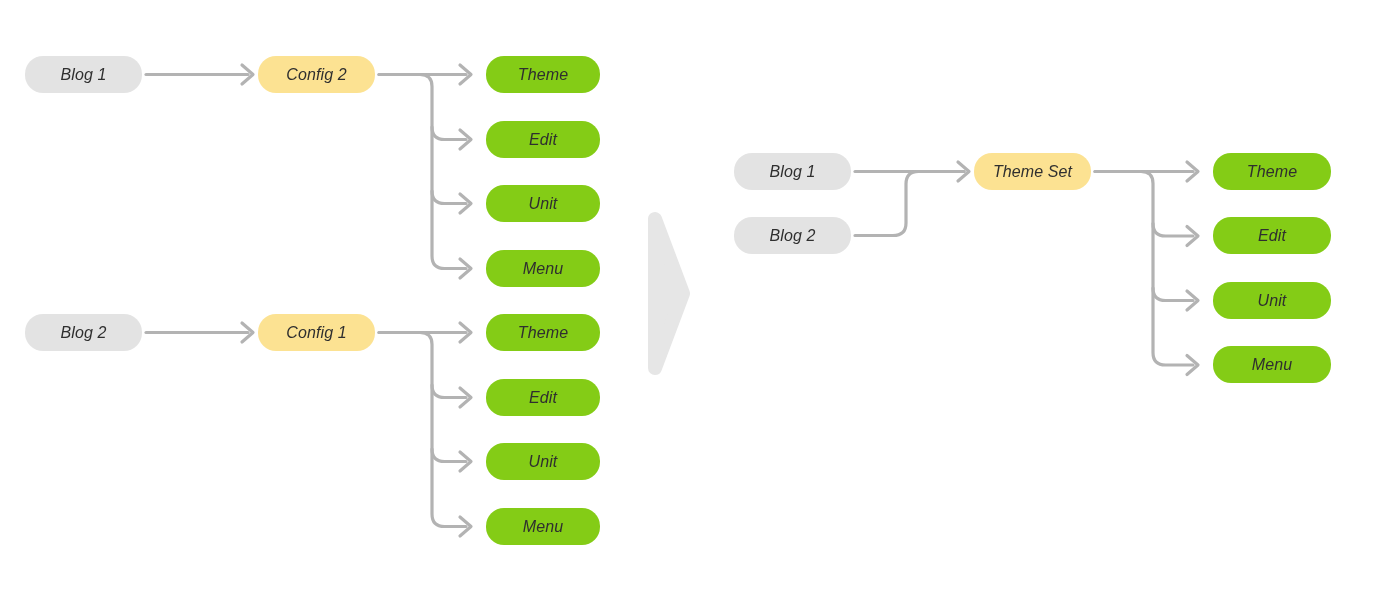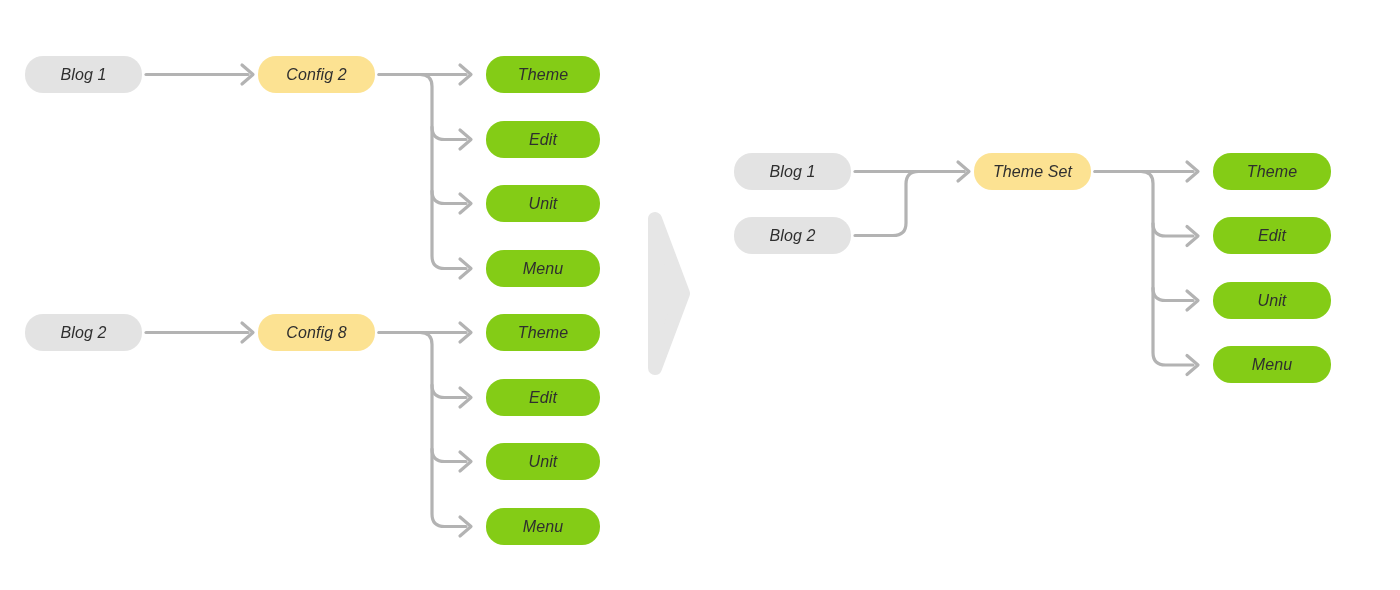--- a/index.html
+++ b/index.html
@@ -155,21 +155,21 @@
   </div>
   <div class="node leaf" style="left:486px; top:250px; width:114px; height:37px;">
     <span class="node-label">Menu</span>
   </div>
 
   <div class="node source" style="left:25px; top:314px; width:117px; height:37px;">
     <span class="node-label">Blog 2</span>
   </div>
 
   <div class="node config" style="left:258px; top:314px; width:117px; height:37px;">
-    <span class="node-label">Config 8</span>
+    <span class="node-label">Config 1</span>
   </div>
 
   <div class="node leaf" style="left:486px; top:314px; width:114px; height:37px;">
     <span class="node-label">Theme</span>
   </div>
   <div class="node leaf" style="left:486px; top:379px; width:114px; height:37px;">
     <span class="node-label">Edit</span>
   </div>
   <div class="node leaf" style="left:486px; top:443px; width:114px; height:37px;">
     <span class="node-label">Unit</span>

